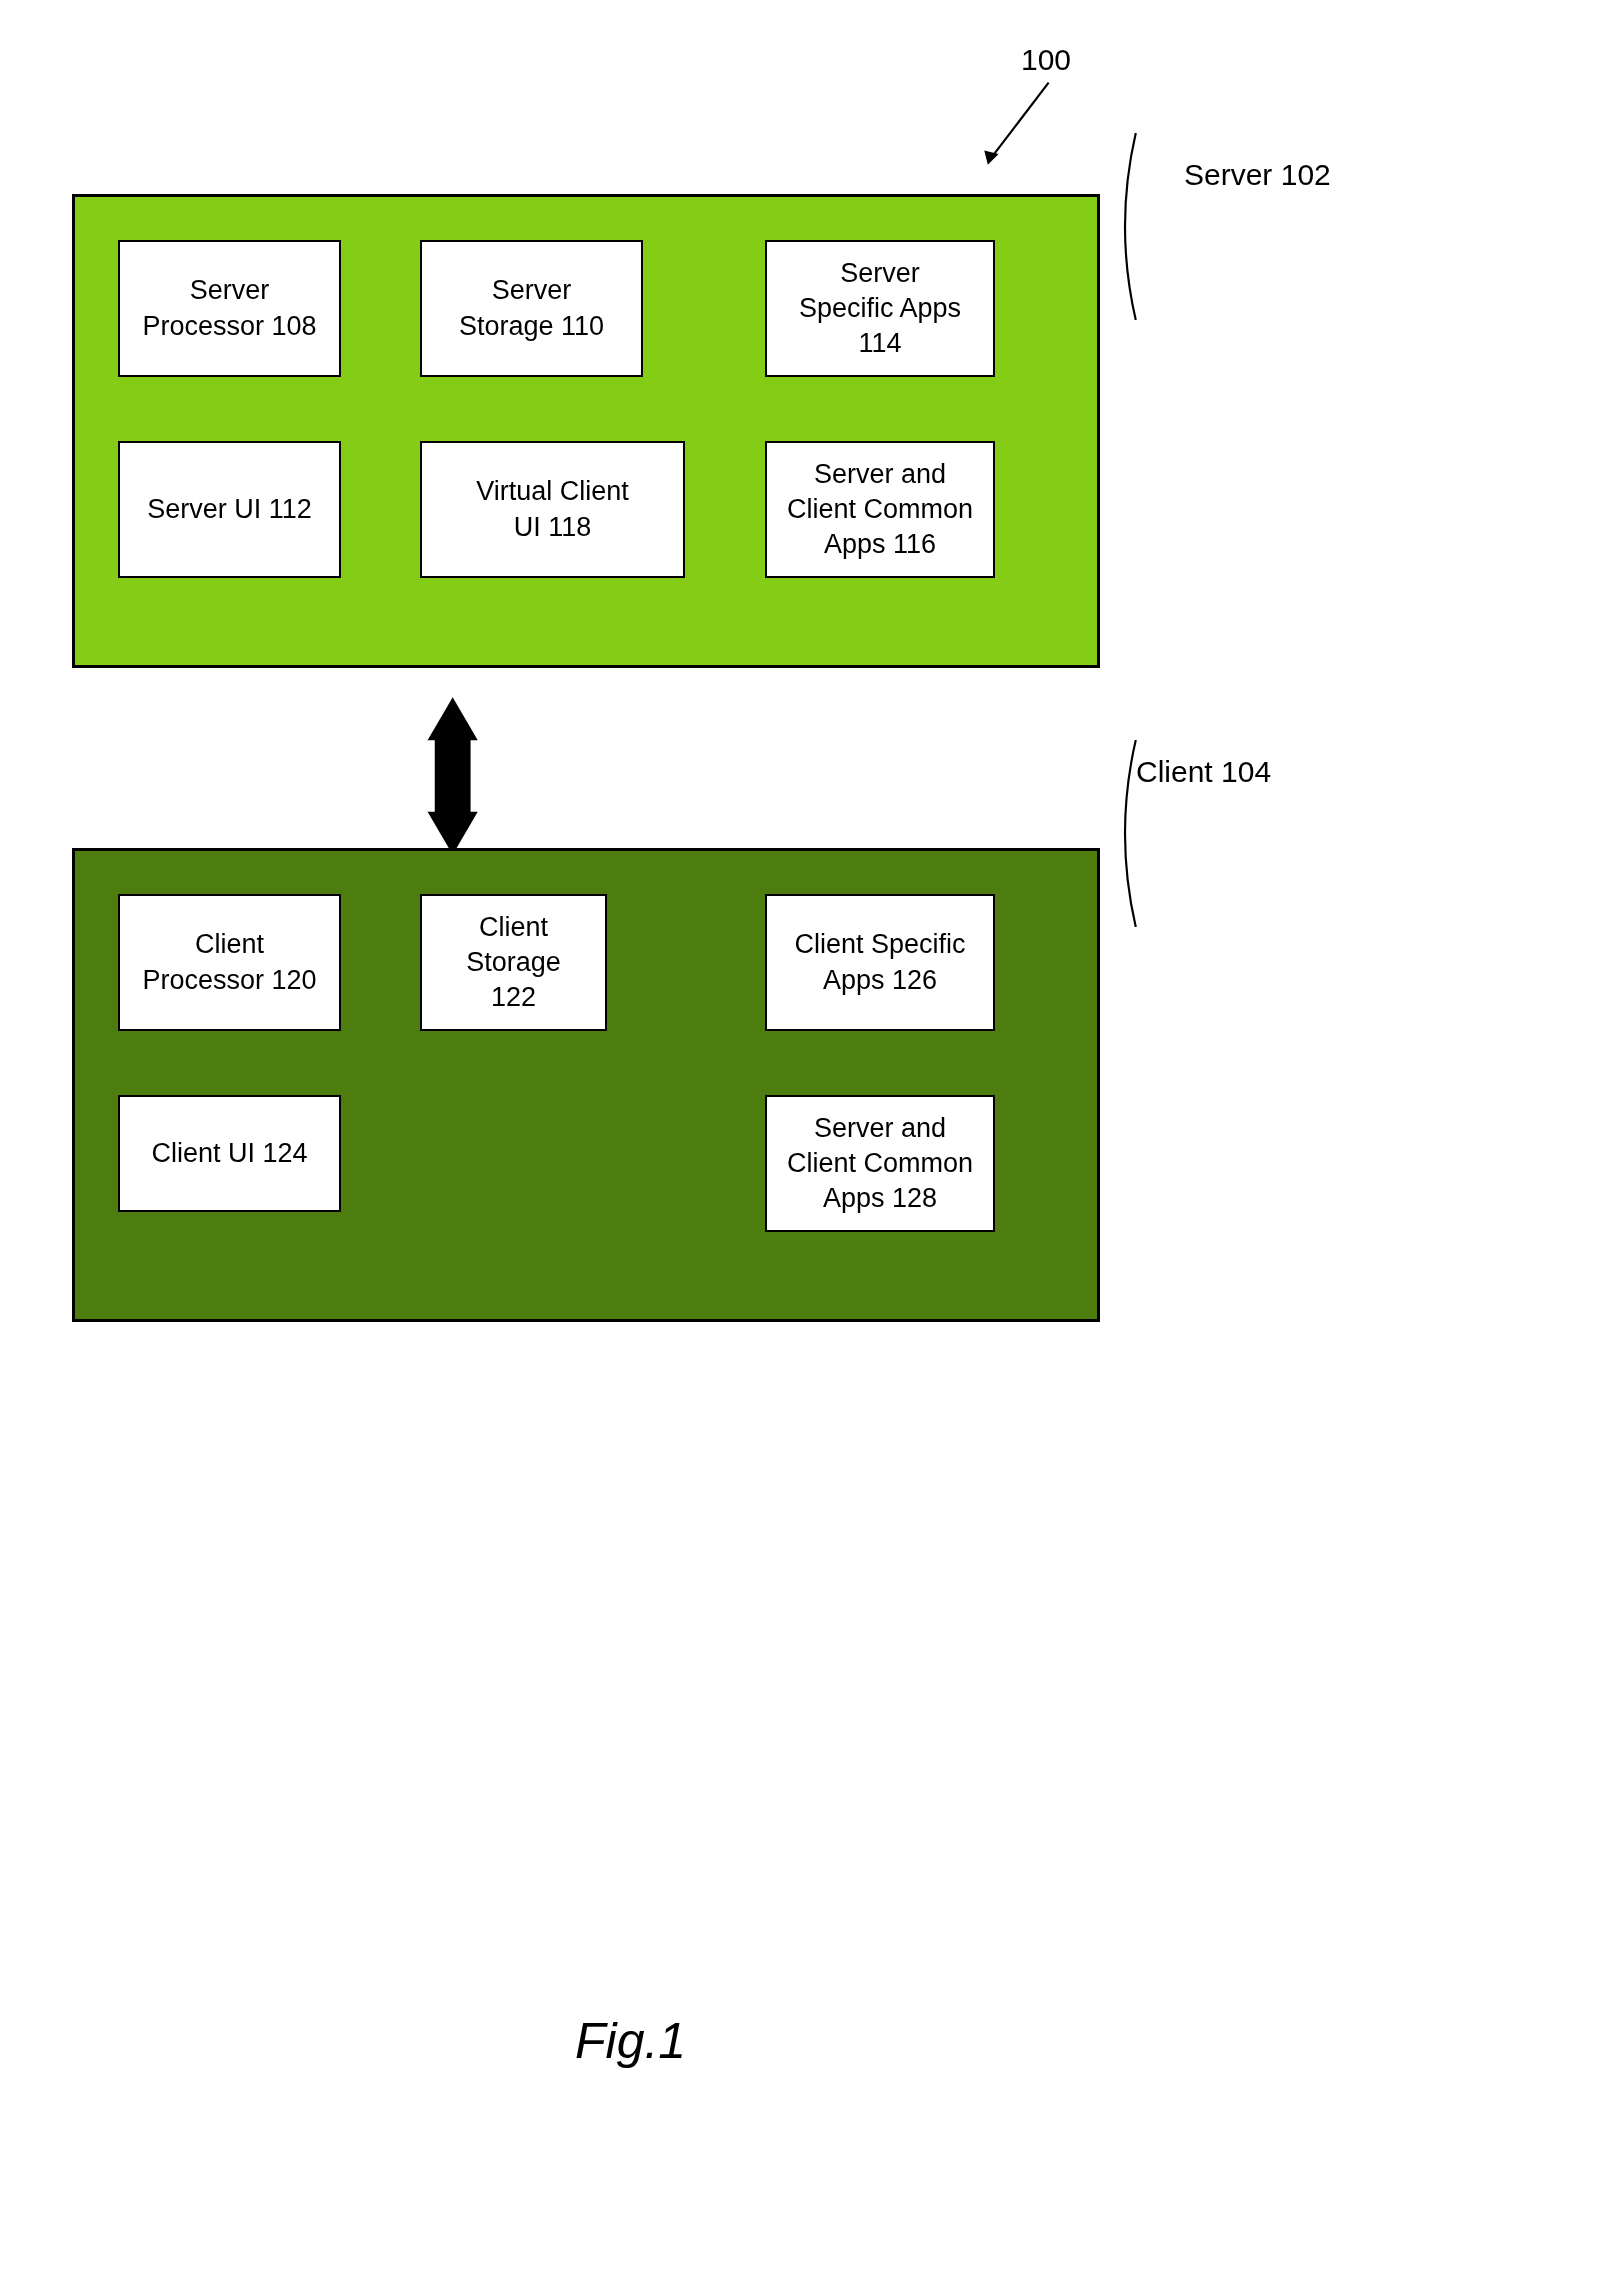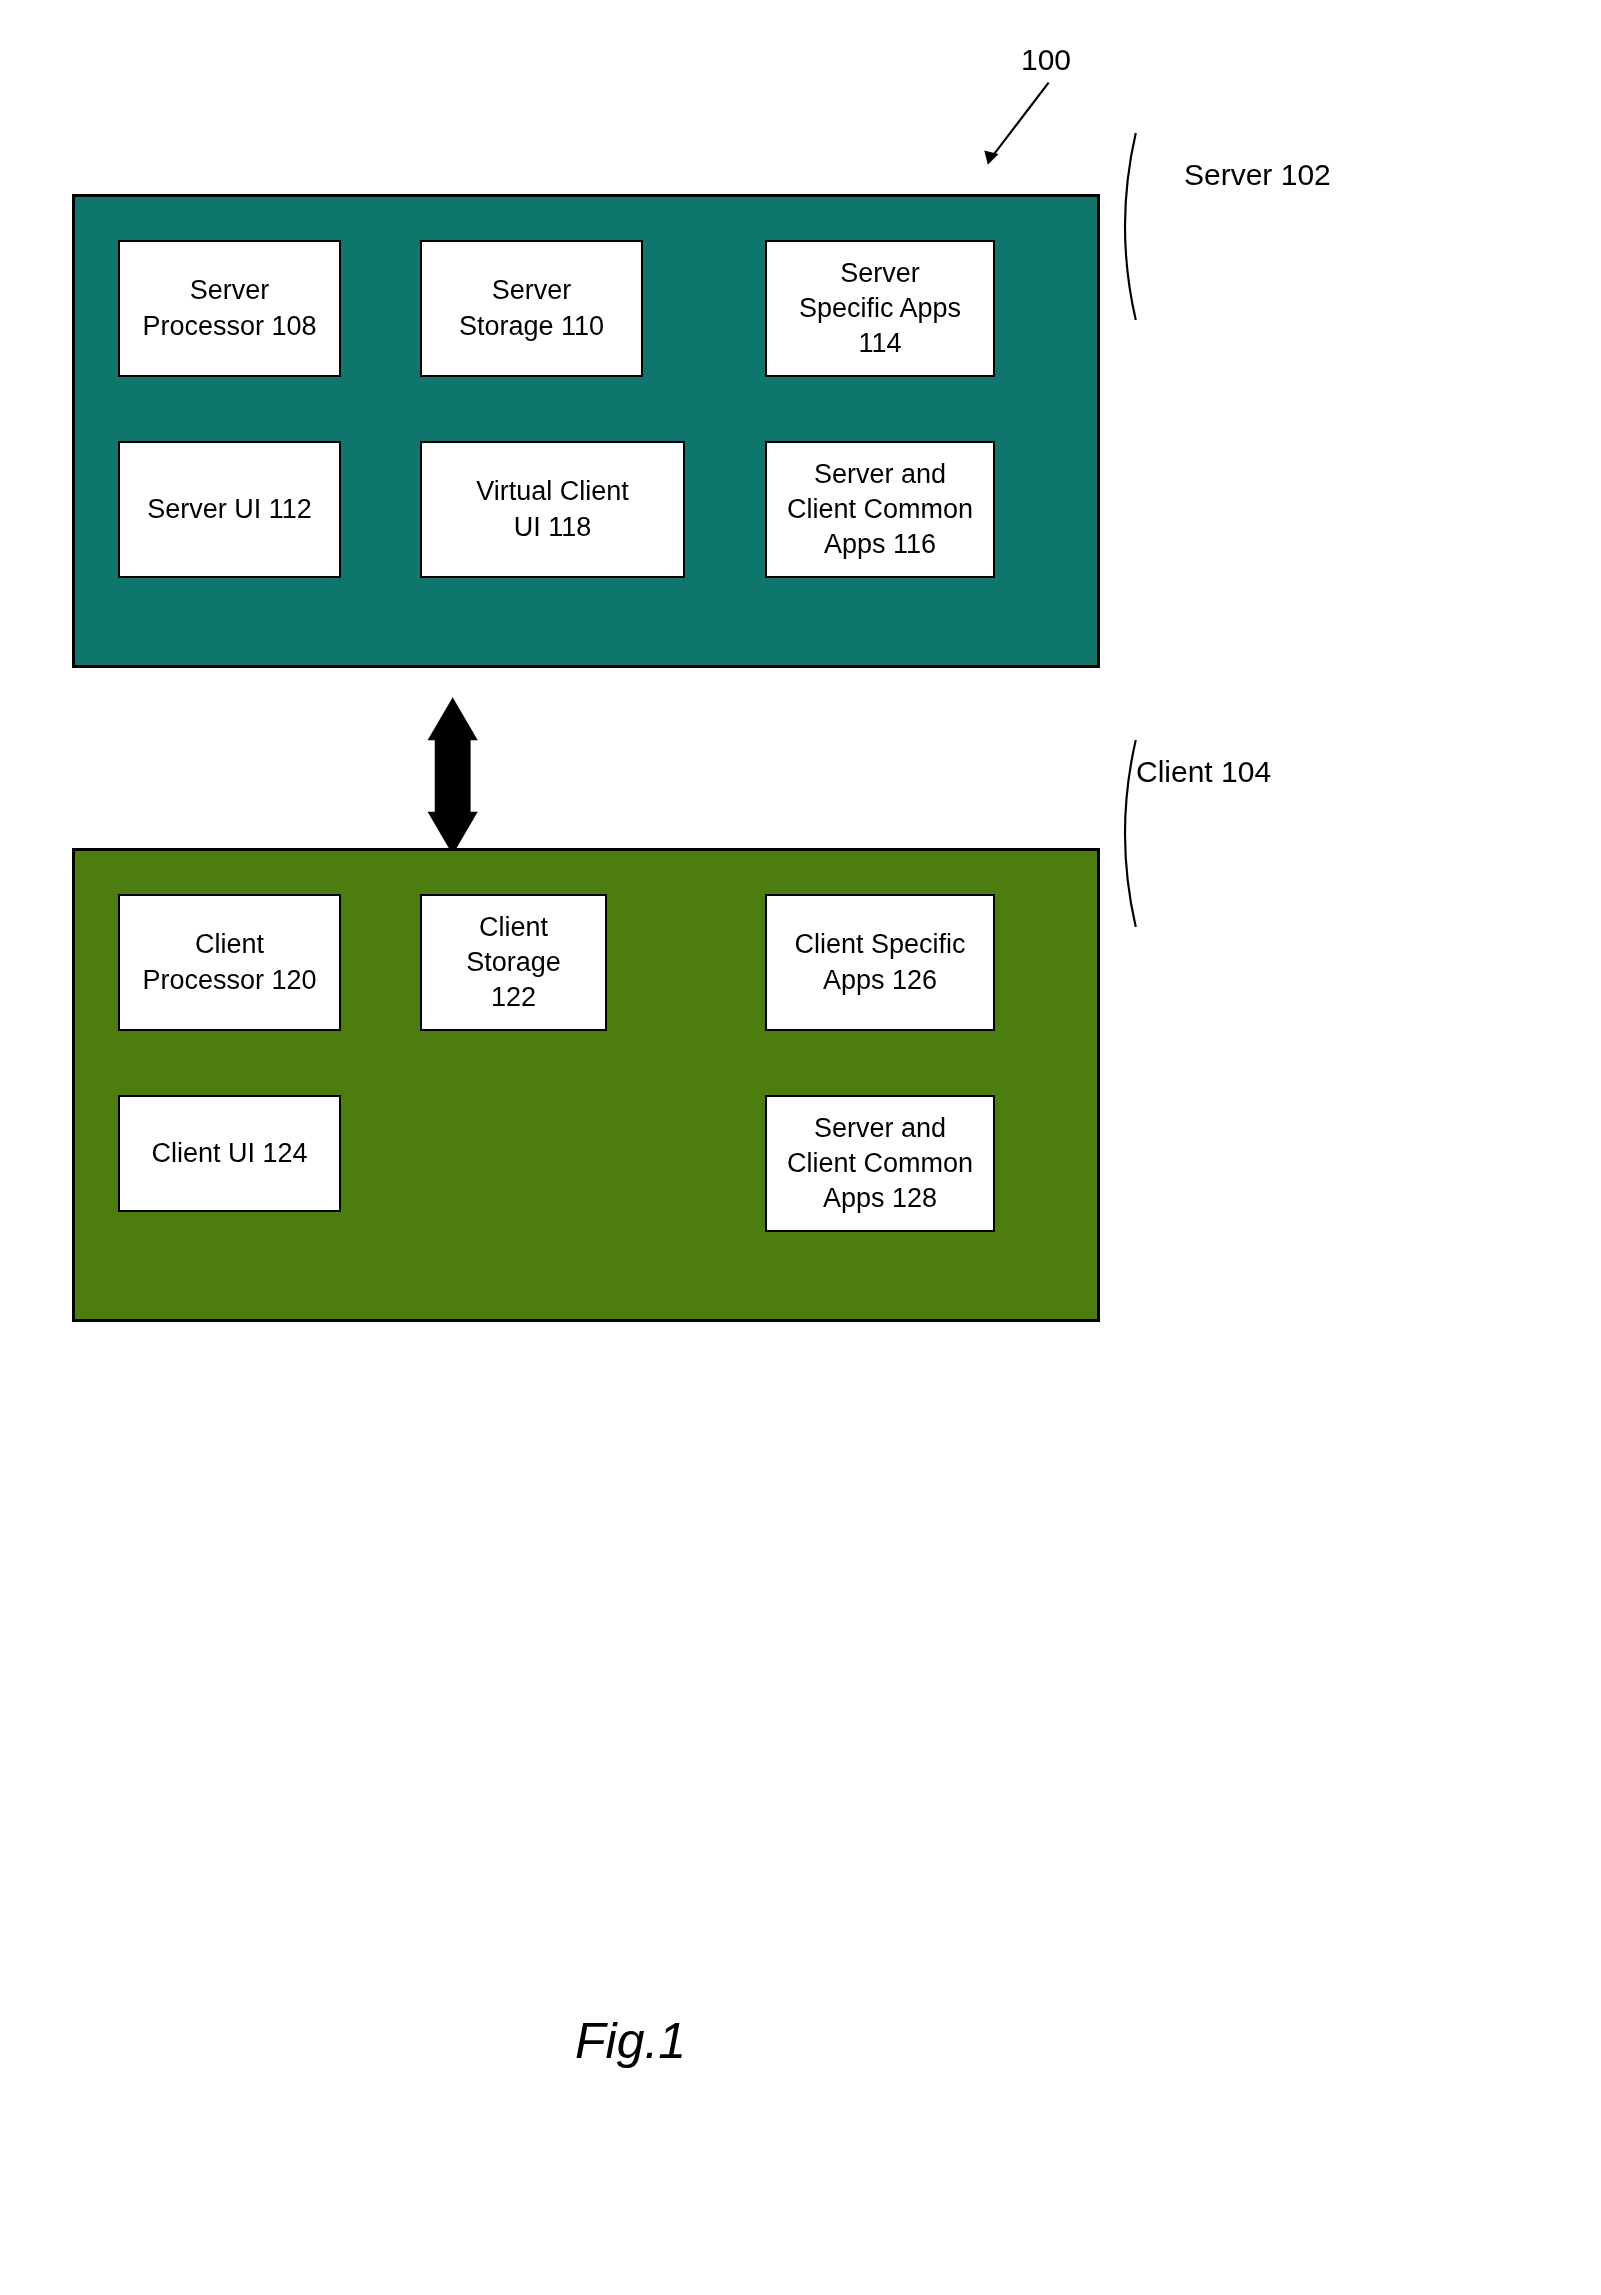--- a/index.html
+++ b/index.html
@@ -56,21 +56,21 @@
     }
 
     
     .server-box {
       position: absolute;
       top: 194px;
       left: 72px;
       width: 1028px;
       height: 474px;
       border: 3.6px solid #000;
-      background: #0f766e;
+      background: #84cc16;
     }
 
     
     .comp-box {
       position: absolute;
       border: 2.2px solid #000;
       background: #fff;
       display: flex;
       align-items: center;
       justify-content: center;

